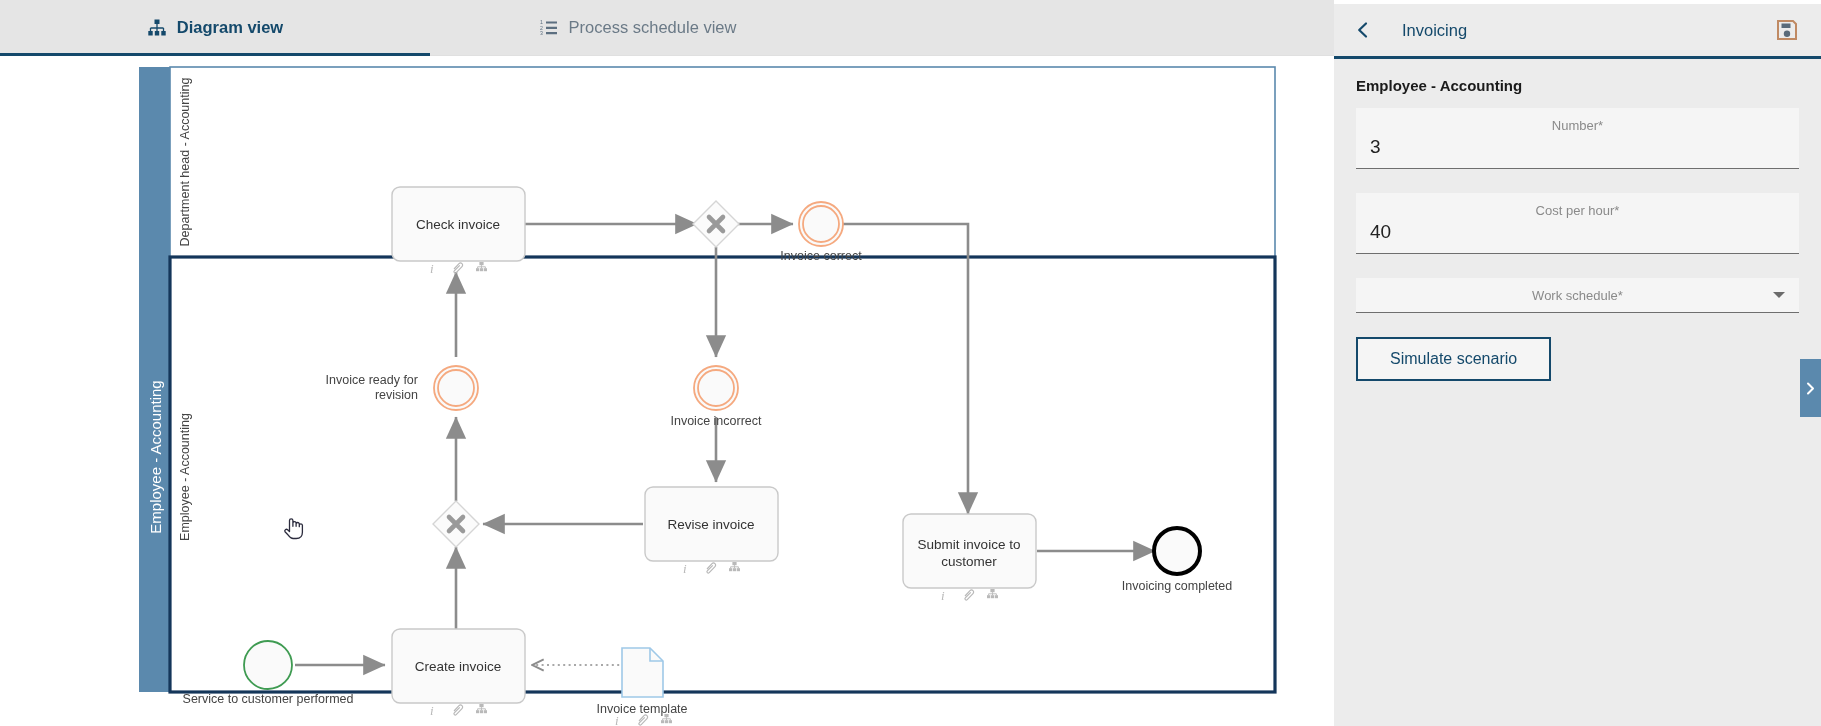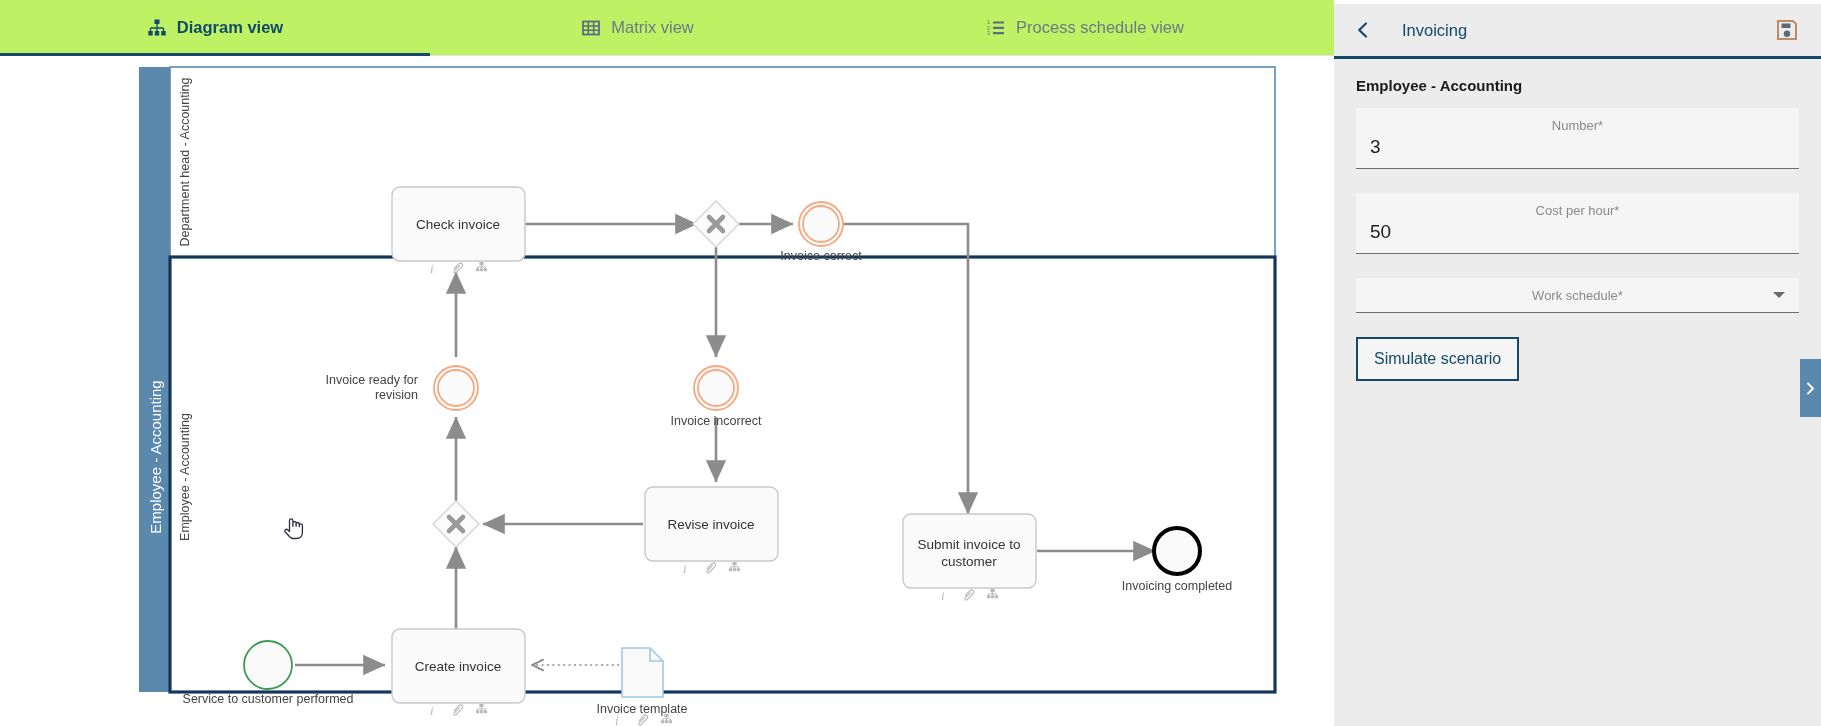--- a/index.html
+++ b/index.html
@@ -13,21 +13,21 @@
 
   
   .main-area {
     position: absolute; left: 0; top: 0;
     width: 1334px; height: 726px;
     background: #ffffff;
   }
   .tabbar {
     position: relative;
     height: 56px;
-    background: #bef264;
+    background: #e5e5e5;
     border-bottom: 1px solid #e0e0e0;
     display: flex;
     align-items: center;
   }
   .tab {
     height: 56px;
     display: flex; align-items: center; justify-content: center;
     gap: 10px;
     font-size: 16.5px;
     color: #6b7a87;
@@ -99,21 +99,21 @@
     border-left: 6px solid transparent;
     border-right: 6px solid transparent;
     border-top: 6px solid #6b6b6b;
   }
   .sim-btn {
     display: inline-block;
     border: 2px solid #14496b;
     background: #f5f5f5;
     color: #14496b;
     font-size: 16px;
-    padding: 11px 16px;
+    padding: 11px 32px;
     cursor: pointer;
     font-family: "Liberation Sans", sans-serif;
   }
   .edge-handle {
     position: absolute; right: 0; top: 355px;
     width: 21px; height: 58px;
     background: #5b89ad;
     display: flex; align-items: center; justify-content: center;
     cursor: pointer;
   }
@@ -134,29 +134,20 @@
             <rect x="7.5" y="1.5" width="5" height="4.5" fill="#14496b"></rect>
             <path d="M10 6 L10 10 M3.5 10 L16.5 10 M3.5 10 L3.5 13 M10 10 L10 13 M16.5 10 L16.5 13" stroke="#14496b" stroke-width="1.3" fill="none"></path>
             <rect x="1.3" y="13" width="4.4" height="4.5" fill="#14496b"></rect>
             <rect x="7.8" y="13" width="4.4" height="4.5" fill="#14496b"></rect>
             <rect x="14.3" y="13" width="4.4" height="4.5" fill="#14496b"></rect>
           </svg>
         </span>
         <span>Diagram view</span>
       </div>
 
-      <div class="tab">
-        <span class="tab-ico">
-          <svg viewBox="0 0 20 20" width="20" height="20">
-            <rect x="2" y="3.5" width="16" height="13" fill="none" stroke="#5c6f80" stroke-width="1.8"></rect>
-            <path d="M2 8 H18 M2 12.2 H18 M7.3 3.5 V16.5 M12.7 3.5 V16.5" stroke="#5c6f80" stroke-width="1.6"></path>
-          </svg>
-        </span>
-        <span>Matrix view</span>
-      </div>
 
       <div class="tab">
         <span class="tab-ico">
           <svg viewBox="0 0 20 20" width="20" height="20">
             <path d="M7 4.5 H18 M7 9.8 H18 M7 15.1 H18" stroke="#5c6f80" stroke-width="2.2"></path>
             <text x="1" y="6.4" font-size="5.2" fill="#5c6f80" font-family="Liberation Sans, sans-serif">1</text>
             <text x="1" y="11.7" font-size="5.2" fill="#5c6f80" font-family="Liberation Sans, sans-serif">2</text>
             <text x="1" y="17" font-size="5.2" fill="#5c6f80" font-family="Liberation Sans, sans-serif">3</text>
           </svg>
         </span>
@@ -370,21 +361,21 @@
     <div class="rp-body">
       <div class="rp-section-title">Employee - Accounting</div>
 
       <div class="field">
         <div class="field-label">Number*</div>
         <div class="field-value">3</div>
       </div>
 
       <div class="field">
         <div class="field-label">Cost per hour*</div>
-        <div class="field-value">50</div>
+        <div class="field-value">40</div>
       </div>
 
       <div class="field select">
         <div class="field-label">Work schedule*</div>
         <span class="caret"></span>
       </div>
 
       <button class="sim-btn">Simulate scenario</button>
     </div>
 

